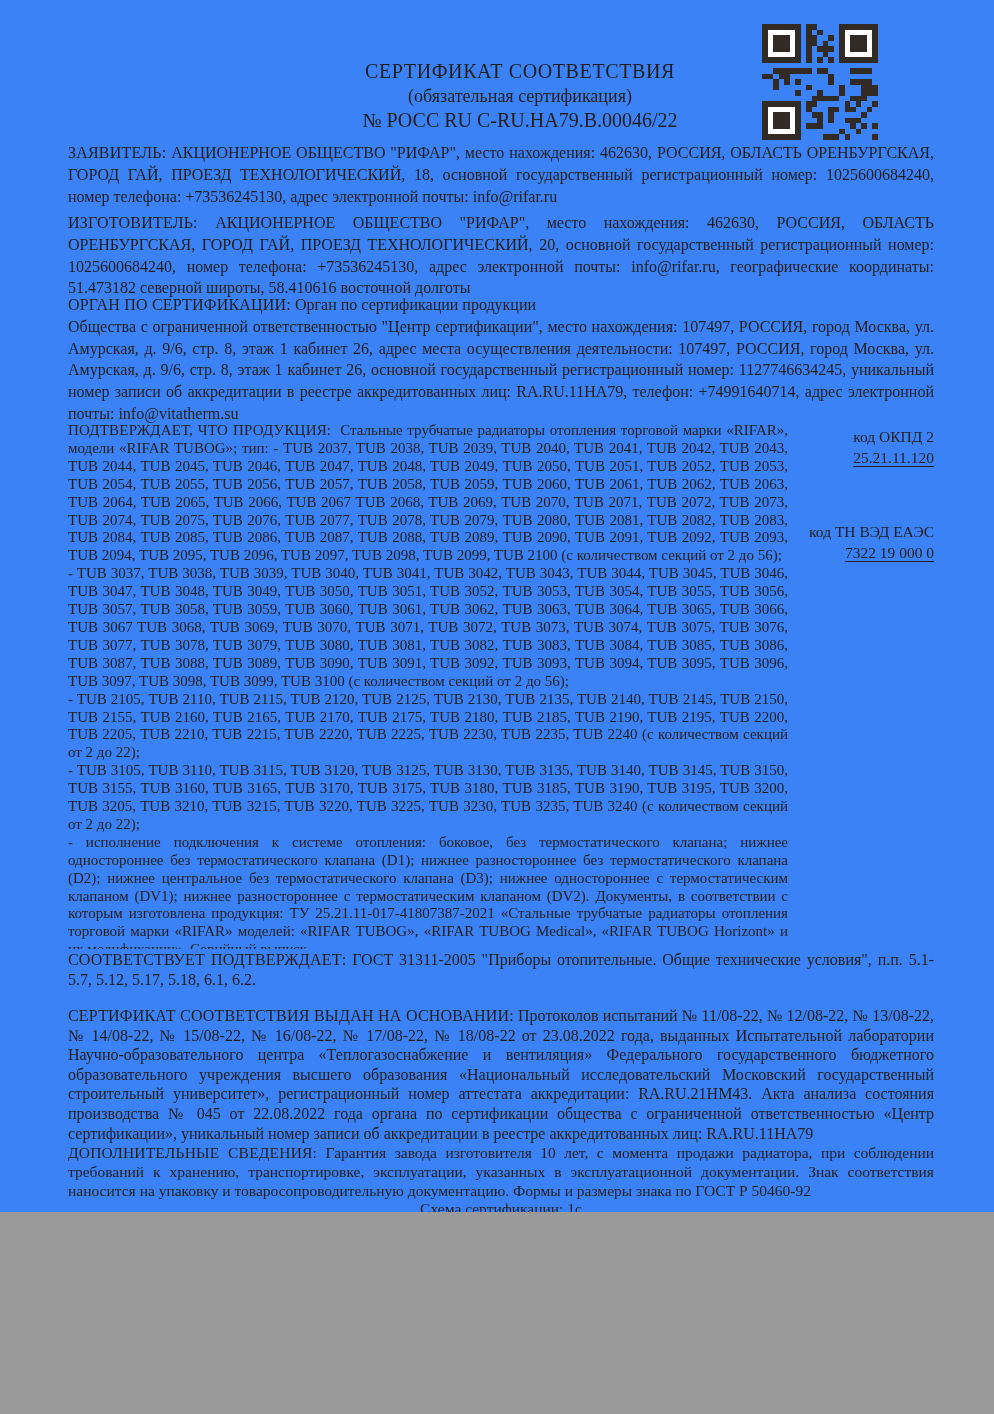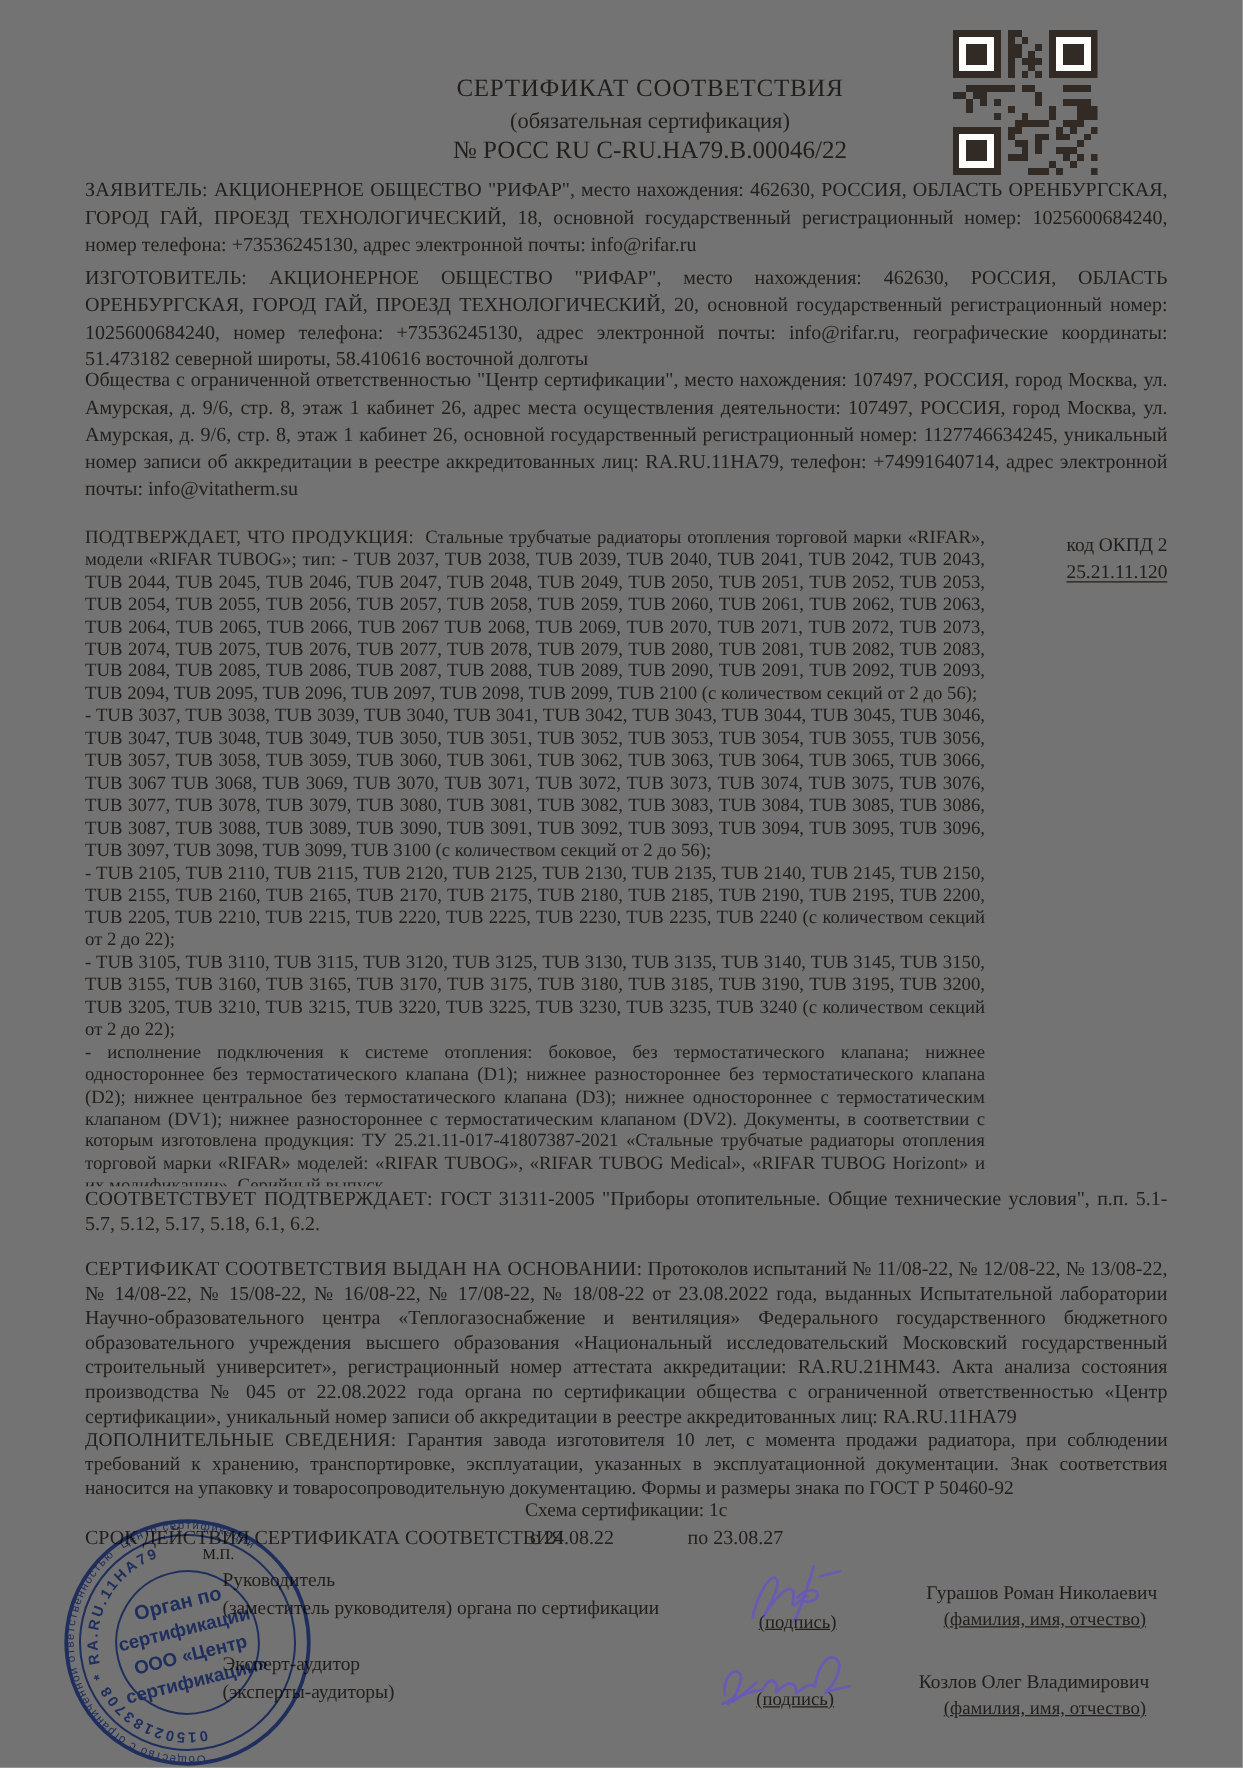--- a/index.html
+++ b/index.html
@@ -1,16 +1,16 @@
 <!DOCTYPE html>
 <html><head>
 <meta charset="utf-8">
 <style>
   html,body{margin:0;padding:0;background:#9a9a9a;}
-  .sheet{position:relative;width:994px;height:1414px;background:#737373;overflow:hidden;
+  .sheet{position:relative;width:994px;height:1212px;background:#3b82f6;overflow:hidden;
          font-family:"Liberation Serif",serif;color:#221e1b;}
   .abs{position:absolute;}
   p{margin:0;}
   
   .header{position:absolute;top:60px;left:0;width:994px;text-align:center;transform:translateX(23px);}
   .t1{font-size:20px;letter-spacing:.6px;}
   .t2{font-size:18px;margin-top:3px;}
   .t3{font-size:20px;margin-top:2px;}
   
   .sec{position:absolute;left:68px;width:866px;font-size:16px;line-height:21.8px;text-align:justify;}
@@ -165,32 +165,38 @@
     <div class="t3">№ РОСС RU C-RU.HA79.B.00046/22</div>
   </div>
 
   <p class="sec" style="top:142px"><span class="lbl">ЗАЯВИТЕЛЬ:</span>
     <span>АКЦИОНЕРНОЕ ОБЩЕСТВО "РИФАР", место нахождения: 462630, РОССИЯ, ОБЛАСТЬ ОРЕНБУРГСКАЯ, ГОРОД ГАЙ, ПРОЕЗД ТЕХНОЛОГИЧЕСКИЙ, 18, основной государственный регистрационный номер: 1025600684240, номер телефона: +73536245130, адрес электронной почты: info@rifar.ru</span></p>
 
   <p class="sec" style="top:212px"><span class="lbl">ИЗГОТОВИТЕЛЬ:</span>
     <span>АКЦИОНЕРНОЕ ОБЩЕСТВО "РИФАР", место нахождения: 462630, РОССИЯ, ОБЛАСТЬ ОРЕНБУРГСКАЯ, ГОРОД ГАЙ, ПРОЕЗД ТЕХНОЛОГИЧЕСКИЙ, 20, основной государственный регистрационный номер: 1025600684240, номер телефона: +73536245130, адрес электронной почты: info@rifar.ru,  географические координаты: 51.473182 северной широты, 58.410616 восточной долготы</span></p>
 
   <div class="sec" style="top:294px">
+    <p class="organ-head"><span class="lbl">ОРГАН ПО СЕРТИФИКАЦИИ:</span>
+      <span>Орган по сертификации продукции</span></p>
     <p>Общества с ограниченной ответственностью "Центр сертификации", место нахождения: 107497, РОССИЯ, город Москва, ул. Амурская, д. 9/6, стр. 8, этаж 1 кабинет 26, адрес места осуществления деятельности: 107497, РОССИЯ, город Москва, ул. Амурская, д. 9/6, стр. 8, этаж 1 кабинет 26, основной государственный регистрационный номер: 1127746634245, уникальный номер записи об аккредитации в реестре аккредитованных лиц: RA.RU.11HA79, телефон: +74991640714, адрес электронной почты: info@vitatherm.su</p>
   </div>
 
   <div class="sec product" style="top:422px">
     <p><span class="lbl gap">ПОДТВЕРЖДАЕТ, ЧТО ПРОДУКЦИЯ:</span><span>Стальные трубчатые радиаторы отопления торговой марки «RIFAR», модели «RIFAR TUBOG»; тип: - TUB 2037, TUB 2038, TUB 2039, TUB 2040, TUB 2041, TUB 2042, TUB 2043, TUB 2044, TUB 2045, TUB 2046,  TUB 2047, TUB 2048, TUB 2049, TUB 2050, TUB 2051,  TUB 2052, TUB 2053, TUB 2054, TUB 2055, TUB 2056, TUB 2057, TUB 2058, TUB 2059, TUB 2060, TUB 2061, TUB 2062, TUB 2063, TUB 2064, TUB 2065, TUB 2066, TUB 2067 TUB 2068, TUB 2069, TUB 2070, TUB 2071, TUB 2072, TUB 2073, TUB 2074, TUB 2075, TUB 2076,  TUB 2077, TUB 2078, TUB 2079, TUB 2080, TUB 2081,  TUB 2082, TUB 2083, TUB 2084, TUB 2085, TUB 2086, TUB 2087, TUB 2088, TUB 2089, TUB 2090, TUB 2091, TUB 2092, TUB 2093, TUB 2094, TUB 2095, TUB 2096, TUB 2097,  TUB 2098, TUB 2099, TUB 2100 (с количеством секций от 2 до 56);</span></p>
     <p>- TUB 3037, TUB 3038, TUB 3039, TUB 3040, TUB 3041, TUB 3042, TUB 3043, TUB 3044, TUB 3045, TUB 3046, TUB 3047, TUB 3048, TUB 3049, TUB 3050, TUB 3051,  TUB 3052, TUB 3053, TUB 3054, TUB 3055, TUB 3056, TUB 3057, TUB 3058, TUB 3059, TUB 3060, TUB 3061, TUB 3062, TUB 3063, TUB 3064, TUB 3065, TUB 3066, TUB 3067 TUB 3068, TUB 3069, TUB 3070, TUB 3071, TUB 3072, TUB 3073, TUB 3074, TUB 3075, TUB 3076, TUB 3077, TUB 3078, TUB 3079, TUB 3080, TUB 3081,  TUB 3082, TUB 3083, TUB 3084, TUB 3085, TUB 3086, TUB 3087, TUB 3088, TUB 3089, TUB 3090, TUB 3091, TUB 3092, TUB 3093, TUB 3094, TUB 3095, TUB 3096, TUB 3097,  TUB 3098, TUB 3099, TUB 3100 (с количеством секций от 2 до 56);</p>
     <p>- TUB 2105, TUB 2110, TUB 2115, TUB 2120, TUB 2125, TUB 2130, TUB 2135, TUB 2140, TUB 2145, TUB 2150, TUB 2155, TUB 2160, TUB 2165, TUB 2170, TUB 2175, TUB 2180, TUB 2185, TUB 2190, TUB 2195, TUB 2200, TUB 2205, TUB 2210, TUB 2215, TUB 2220, TUB 2225, TUB 2230, TUB 2235, TUB 2240 (с количеством секций от 2 до 22);</p>
     <p>- TUB 3105, TUB 3110, TUB 3115, TUB 3120, TUB 3125, TUB 3130, TUB 3135, TUB 3140, TUB 3145, TUB 3150, TUB 3155, TUB 3160, TUB 3165, TUB 3170, TUB 3175, TUB 3180, TUB 3185, TUB 3190, TUB 3195, TUB 3200, TUB 3205, TUB 3210, TUB 3215, TUB 3220, TUB 3225, TUB 3230, TUB 3235, TUB 3240 (с количеством секций от 2 до 22);</p>
     <p>- исполнение подключения к системе отопления: боковое, без термостатического клапана; нижнее одностороннее без термостатического клапана (D1); нижнее разностороннее без термостатического клапана (D2); нижнее центральное без термостатического клапана (D3); нижнее одностороннее с термостатическим клапаном (DV1); нижнее разностороннее с термостатическим клапаном (DV2). Документы, в соответствии с которым изготовлена продукция: ТУ 25.21.11-017-41807387-2021 «Стальные трубчатые радиаторы отопления торговой марки «RIFAR» моделей: «RIFAR TUBOG», «RIFAR TUBOG Medical», «RIFAR TUBOG Horizont» и их модификации». Серийный выпуск.</p>
     <div class="codes">
       <div>код ОКПД 2</div>
       <div class="code-val">25.21.11.120</div>
+    </div>
+    <div class="codes second">
+      <div>код ТН ВЭД ЕАЭС</div>
+      <div class="code-val">7322 19 000 0</div>
     </div>
   </div>
 
   <p class="sec tight" style="top:950px"><span class="lbl">СООТВЕТСТВУЕТ ПОДТВЕРЖДАЕТ:</span>
     <span>ГОСТ 31311-2005 "Приборы отопительные. Общие технические условия", п.п. 5.1-5.7, 5.12, 5.17, 5.18, 6.1, 6.2.</span></p>
 
   <p class="sec tight" style="top:1006px"><span class="lbl">СЕРТИФИКАТ СООТВЕТСТВИЯ ВЫДАН НА ОСНОВАНИИ:</span>
     <span>Протоколов испытаний № 11/08-22, № 12/08-22, № 13/08-22, № 14/08-22, № 15/08-22, № 16/08-22, № 17/08-22, № 18/08-22 от 23.08.2022 года, выданных Испытательной лаборатории Научно-образовательного центра «Теплогазоснабжение и вентиляция» Федерального государственного бюджетного образовательного учреждения высшего образования «Национальный исследовательский Московский государственный строительный университет», регистрационный номер аттестата аккредитации: RA.RU.21НМ43. Акта анализа состояния производства № 045 от 22.08.2022 года органа по сертификации общества с ограниченной ответственностью «Центр сертификации», уникальный номер записи об аккредитации в реестре аккредитованных лиц: RA.RU.11HA79</span></p>
 
   <div class="sec" style="top:1144px;font-size:15.5px;line-height:18.8px">

